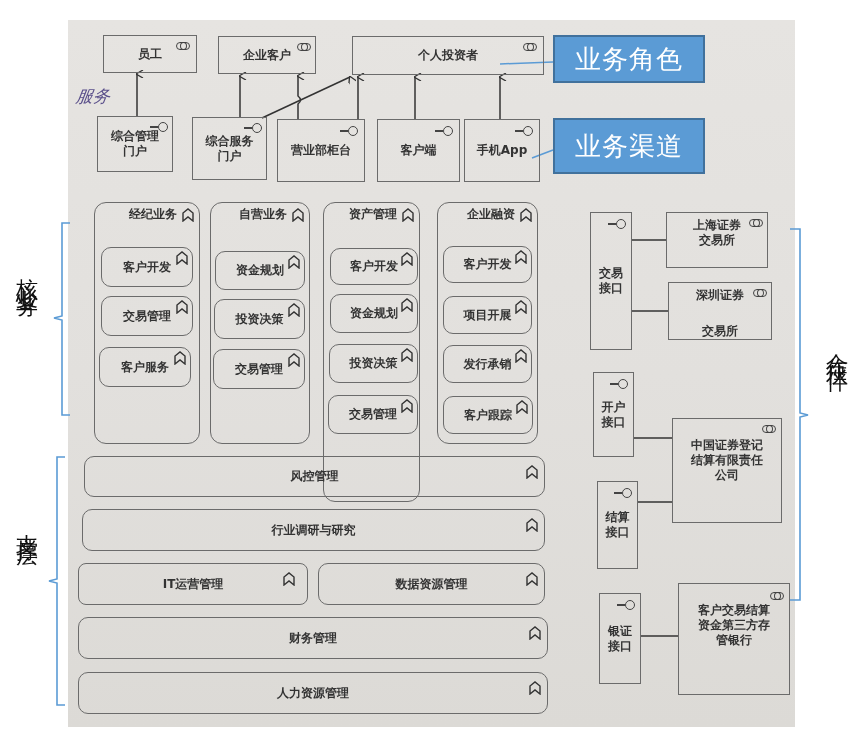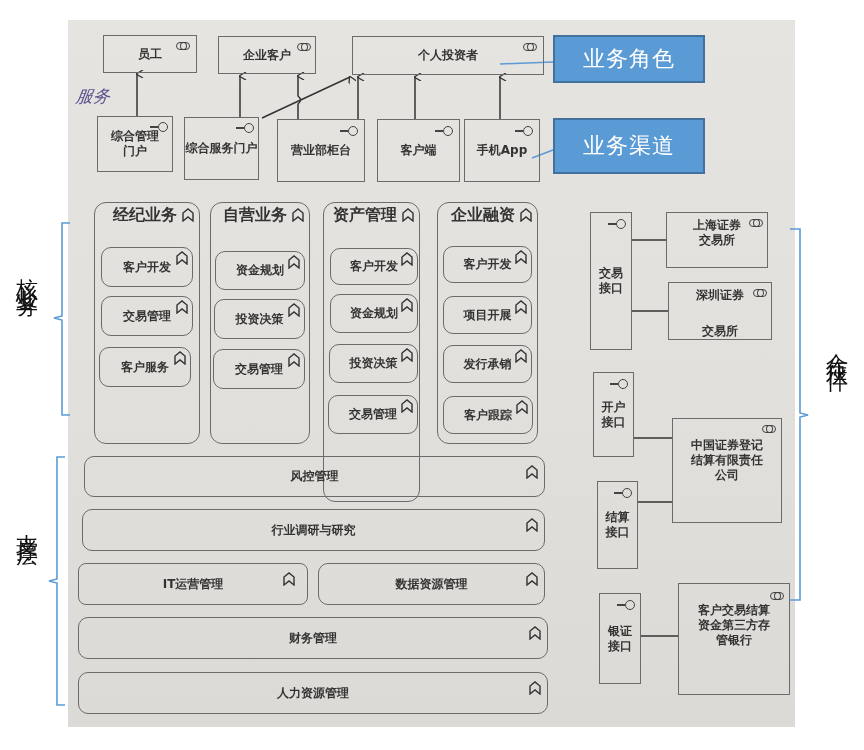--- a/index.html
+++ b/index.html
@@ -15,42 +15,42 @@
   }
   .abs { position: absolute; box-sizing: border-box; }
   .box {
     border: 1.5px solid #6b6b6b; background: transparent;
     display: flex; align-items: center; justify-content: center; text-align: center;
     font-size: 12px; font-weight: bold; line-height: 15px; color: #333;
   }
   .round { border-radius: 12px; }
   .round-sm { border-radius: 10px; }
   .col-title {
-    position: absolute; top: 4px; right: 22px; font-size: 16px; font-weight: bold; color: #333;
+    position: absolute; top: 4px; right: 22px; font-size: 12px; font-weight: bold; color: #333;
   }
   .role-icon {
     position: absolute; width: 14px; height: 8px; border: 1.5px solid #444; border-radius: 5px;
     box-sizing: border-box;
   }
   .role-icon::after {
     content: ""; position: absolute; right: 2px; top: -1.5px; width: 7px; height: 8px;
     border: 1.5px solid #444; border-radius: 50%; box-sizing: border-box;
   }
   .iface-icon { position: absolute; width: 18px; height: 10px; }
   .iface-icon::before {
     content: ""; position: absolute; left: 0; top: 4px; width: 8px; height: 1.5px; background: #444;
   }
   .iface-icon::after {
     content: ""; position: absolute; right: 0; top: 0; width: 10px; height: 10px;
     border: 1.5px solid #444; border-radius: 50%; box-sizing: border-box;
   }
   .func-icon { position: absolute; width: 12px; height: 14px; }
   .label-blue {
     background: #5b9bd5; border: 2px solid #41719c; color: #fff;
-    font-size: 22px; display: flex; align-items: center; justify-content: center;
+    font-size: 26px; display: flex; align-items: center; justify-content: center;
     letter-spacing: 1px;
   }
   .side-label {
     position: absolute; font-size: 22px; line-height: 30px; color: #111; width: 24px; text-align: center;
   }
   .hand {
     position: absolute; font-family: "DejaVu Serif", serif; font-size: 17px; color: #5a4f8a;
     font-style: italic; transform: skewX(-8deg);
   }
   svg.overlay { position: absolute; left: 0; top: 0; }
@@ -114,21 +114,21 @@
   <span class="role-icon" style="right:6px;top:6px;"></span>
 </div>
 
 <div class="hand" style="left:76px;top:85px;">服务</div>
 
 <div class="abs box" style="left:97px;top:116px;width:76px;height:56px;flex-direction:column;">
   <span>综合管理</span>
   <span>门户</span>
   <span class="iface-icon" style="right:4px;top:5px;"></span>
 </div>
-<div class="abs box" style="left:184px;top:117px;width:75px;height:63px;flex-direction:row;">
+<div class="abs box" style="left:192px;top:117px;width:75px;height:63px;flex-direction:column;">
   <span>综合服务</span>
   <span>门户</span>
   <span class="iface-icon" style="right:4px;top:5px;"></span>
 </div>
 <div class="abs box" style="left:277px;top:119px;width:88px;height:63px;">
   <span>营业部柜台</span>
   <span class="iface-icon" style="right:6px;top:6px;"></span>
 </div>
 <div class="abs box" style="left:377px;top:119px;width:83px;height:63px;">
   <span>客户端</span>

